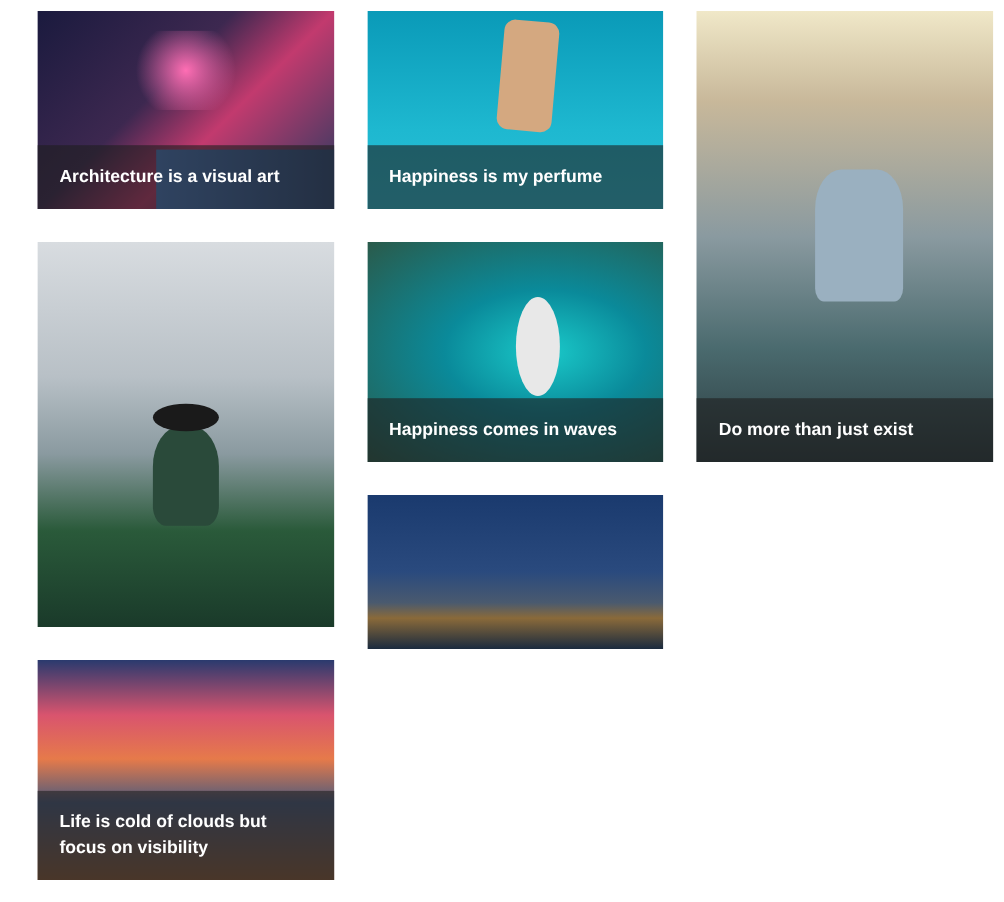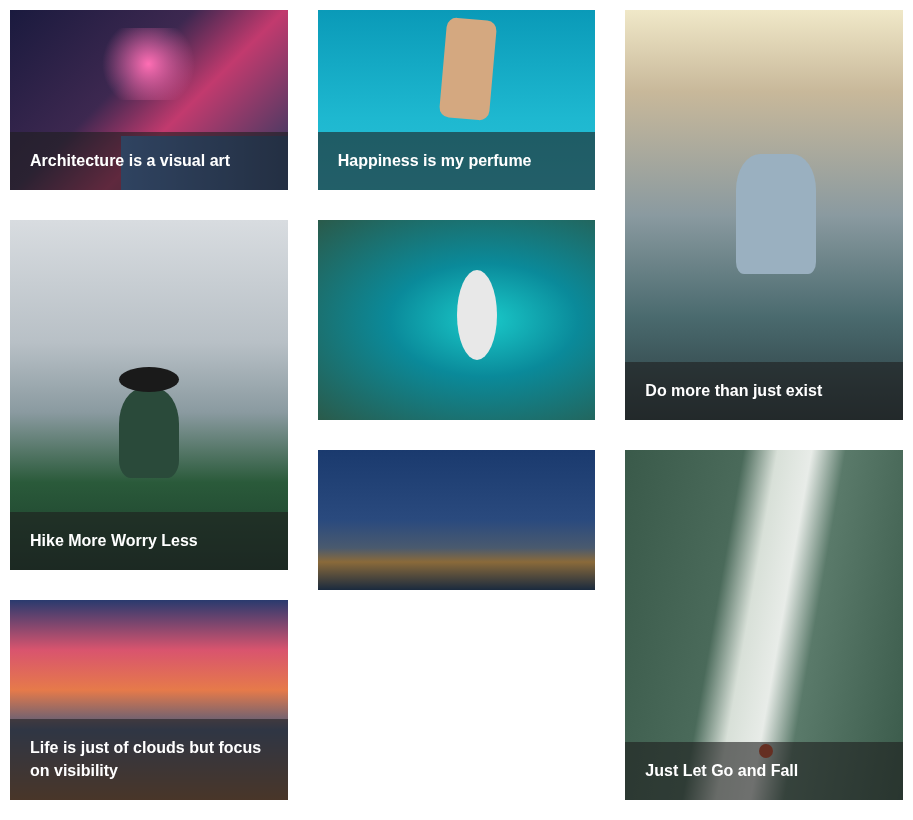--- a/index.html
+++ b/index.html
@@ -9,20 +9,21 @@
     }
     body {
       font-family: 'Segoe UI', Tahoma, Geneva, Verdana, sans-serif;
       background: #ffffff;
       padding: 10px;
       width: 913px;
     }
     .gallery {
       display: flex;
       gap: 30px;
+      margin-left: 24px;
     }
     .column {
       flex: 1;
       display: flex;
       flex-direction: column;
       gap: 30px;
     }
     .card {
       position: relative;
       width: 100%;
@@ -84,54 +85,48 @@
 <div class="gallery">
   <div class="column">
     <div class="card">
       <div class="card-image ph img-c1-1"></div>
       <div class="caption-overlay">
         <div class="caption-text">Architecture is a visual art</div>
       </div>
     </div>
     <div class="card">
       <div class="card-image ph img-c1-2"></div>
-      <div class="caption-overlay">
-        <div class="caption-text">Hike More Worry Less</div>
-      </div>
     </div>
     <div class="card">
       <div class="card-image ph img-c1-3"></div>
       <div class="caption-overlay">
-        <div class="caption-text">Life is just of clouds but focus on visibility</div>
+        <div class="caption-text">Life is cold of clouds but focus on visibility</div>
       </div>
     </div>
   </div>
 
   <div class="column">
     <div class="card">
       <div class="card-image ph img-c2-1"></div>
       <div class="caption-overlay">
         <div class="caption-text">Happiness is my perfume</div>
       </div>
     </div>
     <div class="card">
       <div class="card-image ph img-c2-2"></div>
+      <div class="caption-overlay">
+        <div class="caption-text">Happiness comes in waves</div>
+      </div>
     </div>
     <div class="card">
       <div class="card-image ph img-c2-3"></div>
     </div>
   </div>
 
   <div class="column">
     <div class="card">
       <div class="card-image ph img-c3-1"></div>
       <div class="caption-overlay">
         <div class="caption-text">Do more than just exist</div>
       </div>
     </div>
-    <div class="card">
-      <div class="card-image ph img-c3-2"></div>
-      <div class="caption-overlay">
-        <div class="caption-text">Just Let Go and Fall</div>
-      </div>
-    </div>
   </div>
 </div>
 
 </body></html>

